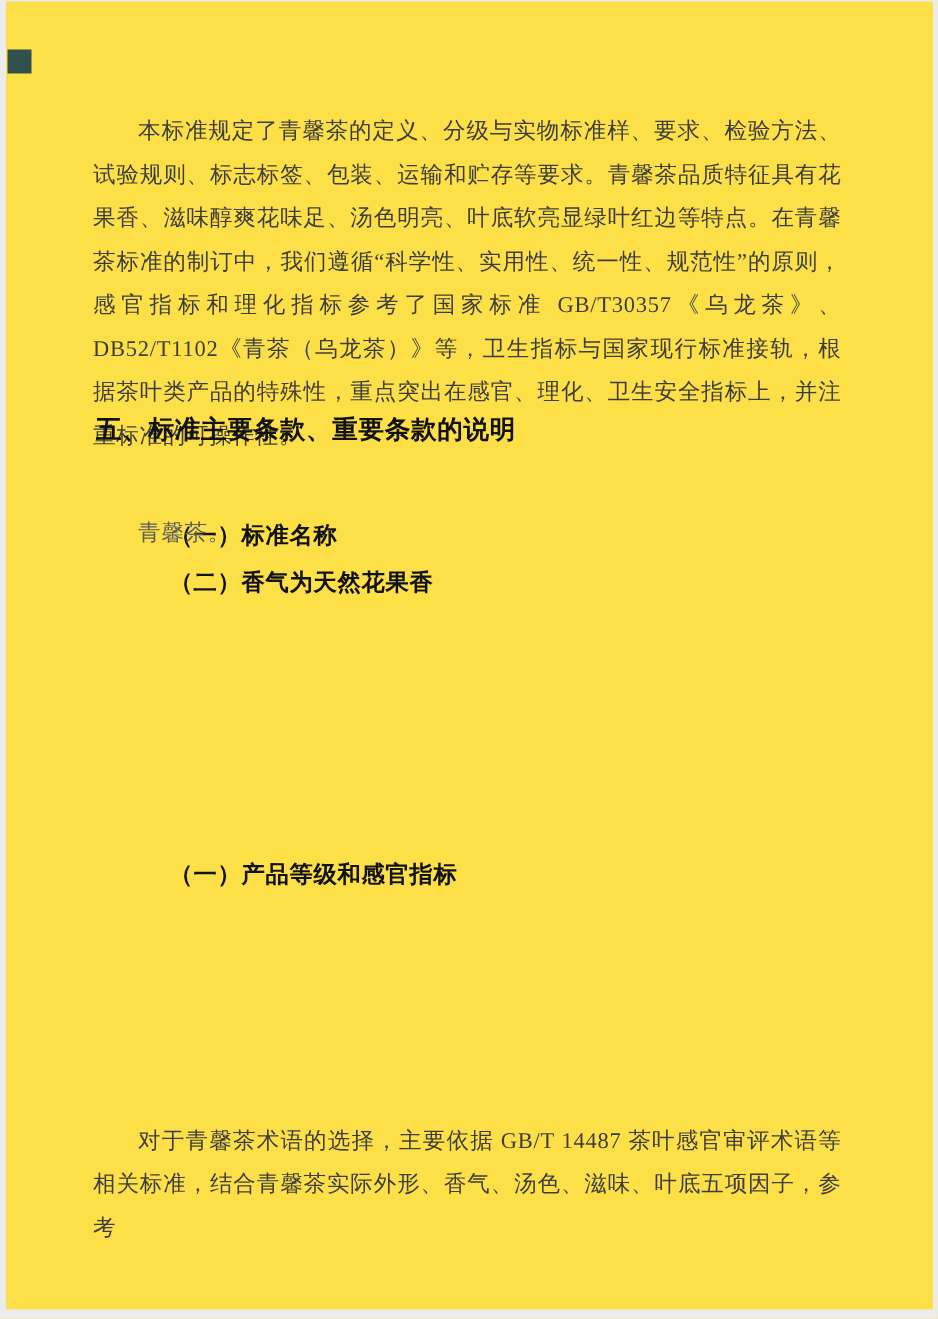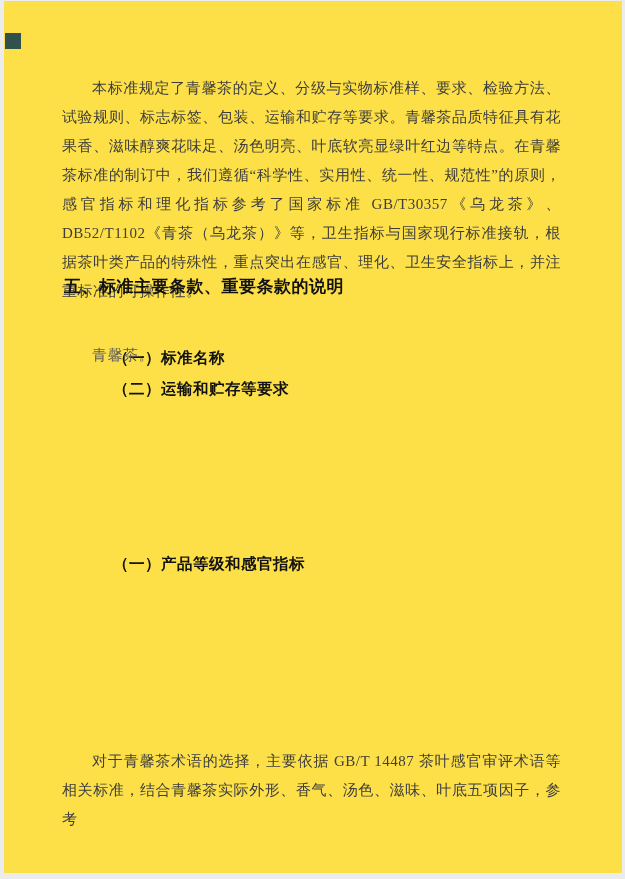--- a/index.html
+++ b/index.html
@@ -68,40 +68,40 @@
     letter-spacing: 0.5px;
   }
   .muted { color: #5d5d5d; font-family: Liberation Mono, monospace; }
   .b0 { top: 73px; }
   .b1 { top: 271px; }
   .b2 { top: 314px; margin-top: 28px; }
   .b3 { top: 341px; }
   .b4 { top: 373px; }
   .b5 { top: 411px; }
   .b6 { top: 531px; }
-  .b7 { top: 548px; }
+  .b7 { top: 568px; }
   .b8 { top: 601px; }
   .b9 { top: 746px; }
 </style>
 </head>
 <body>
 
 <div class="frame">
   <div class="corner-marker"></div>
   <div class="page">
 
     <p class="block para b0">本标准规定了青馨茶的定义、分级与实物标准样、要求、检验方法、试验规则、标志标签、包装、运输和贮存等要求。青馨茶品质特征具有花果香、滋味醇爽花味足、汤色明亮、叶底软亮显绿叶红边等特点。在青馨茶标准的制订中，我们遵循“科学性、实用性、统一性、规范性”的原则，感官指标和理化指标参考了国家标准 GB/T30357《乌龙茶》、DB52/T1102《青茶（乌龙茶）》等，卫生指标与国家现行标准接轨，根据茶叶类产品的特殊性，重点突出在感官、理化、卫生安全指标上，并注重标准的可操作性。</p>
 
     <h2 class="block h1 b1">五、标准主要条款、重要条款的说明</h2>
 
     <h3 class="block h2 b2">（一）标准名称</h3>
 
     <p class="block para muted b3">青馨茶。</p>
 
-    <h3 class="block h2 b4">（二）运输和贮存等要求</h3>
+    <h3 class="block h2 b4">（二）香气为天然花果香</h3>
 
 
 
     <h3 class="block h2 b7">（一）产品等级和感官指标</h3>
 
 
     <p class="block para b9">对于青馨茶术语的选择，主要依据 GB/T 14487 茶叶感官审评术语等相关标准，结合青馨茶实际外形、香气、汤色、滋味、叶底五项因子，参考</p>
 
   </div>
 </div>

